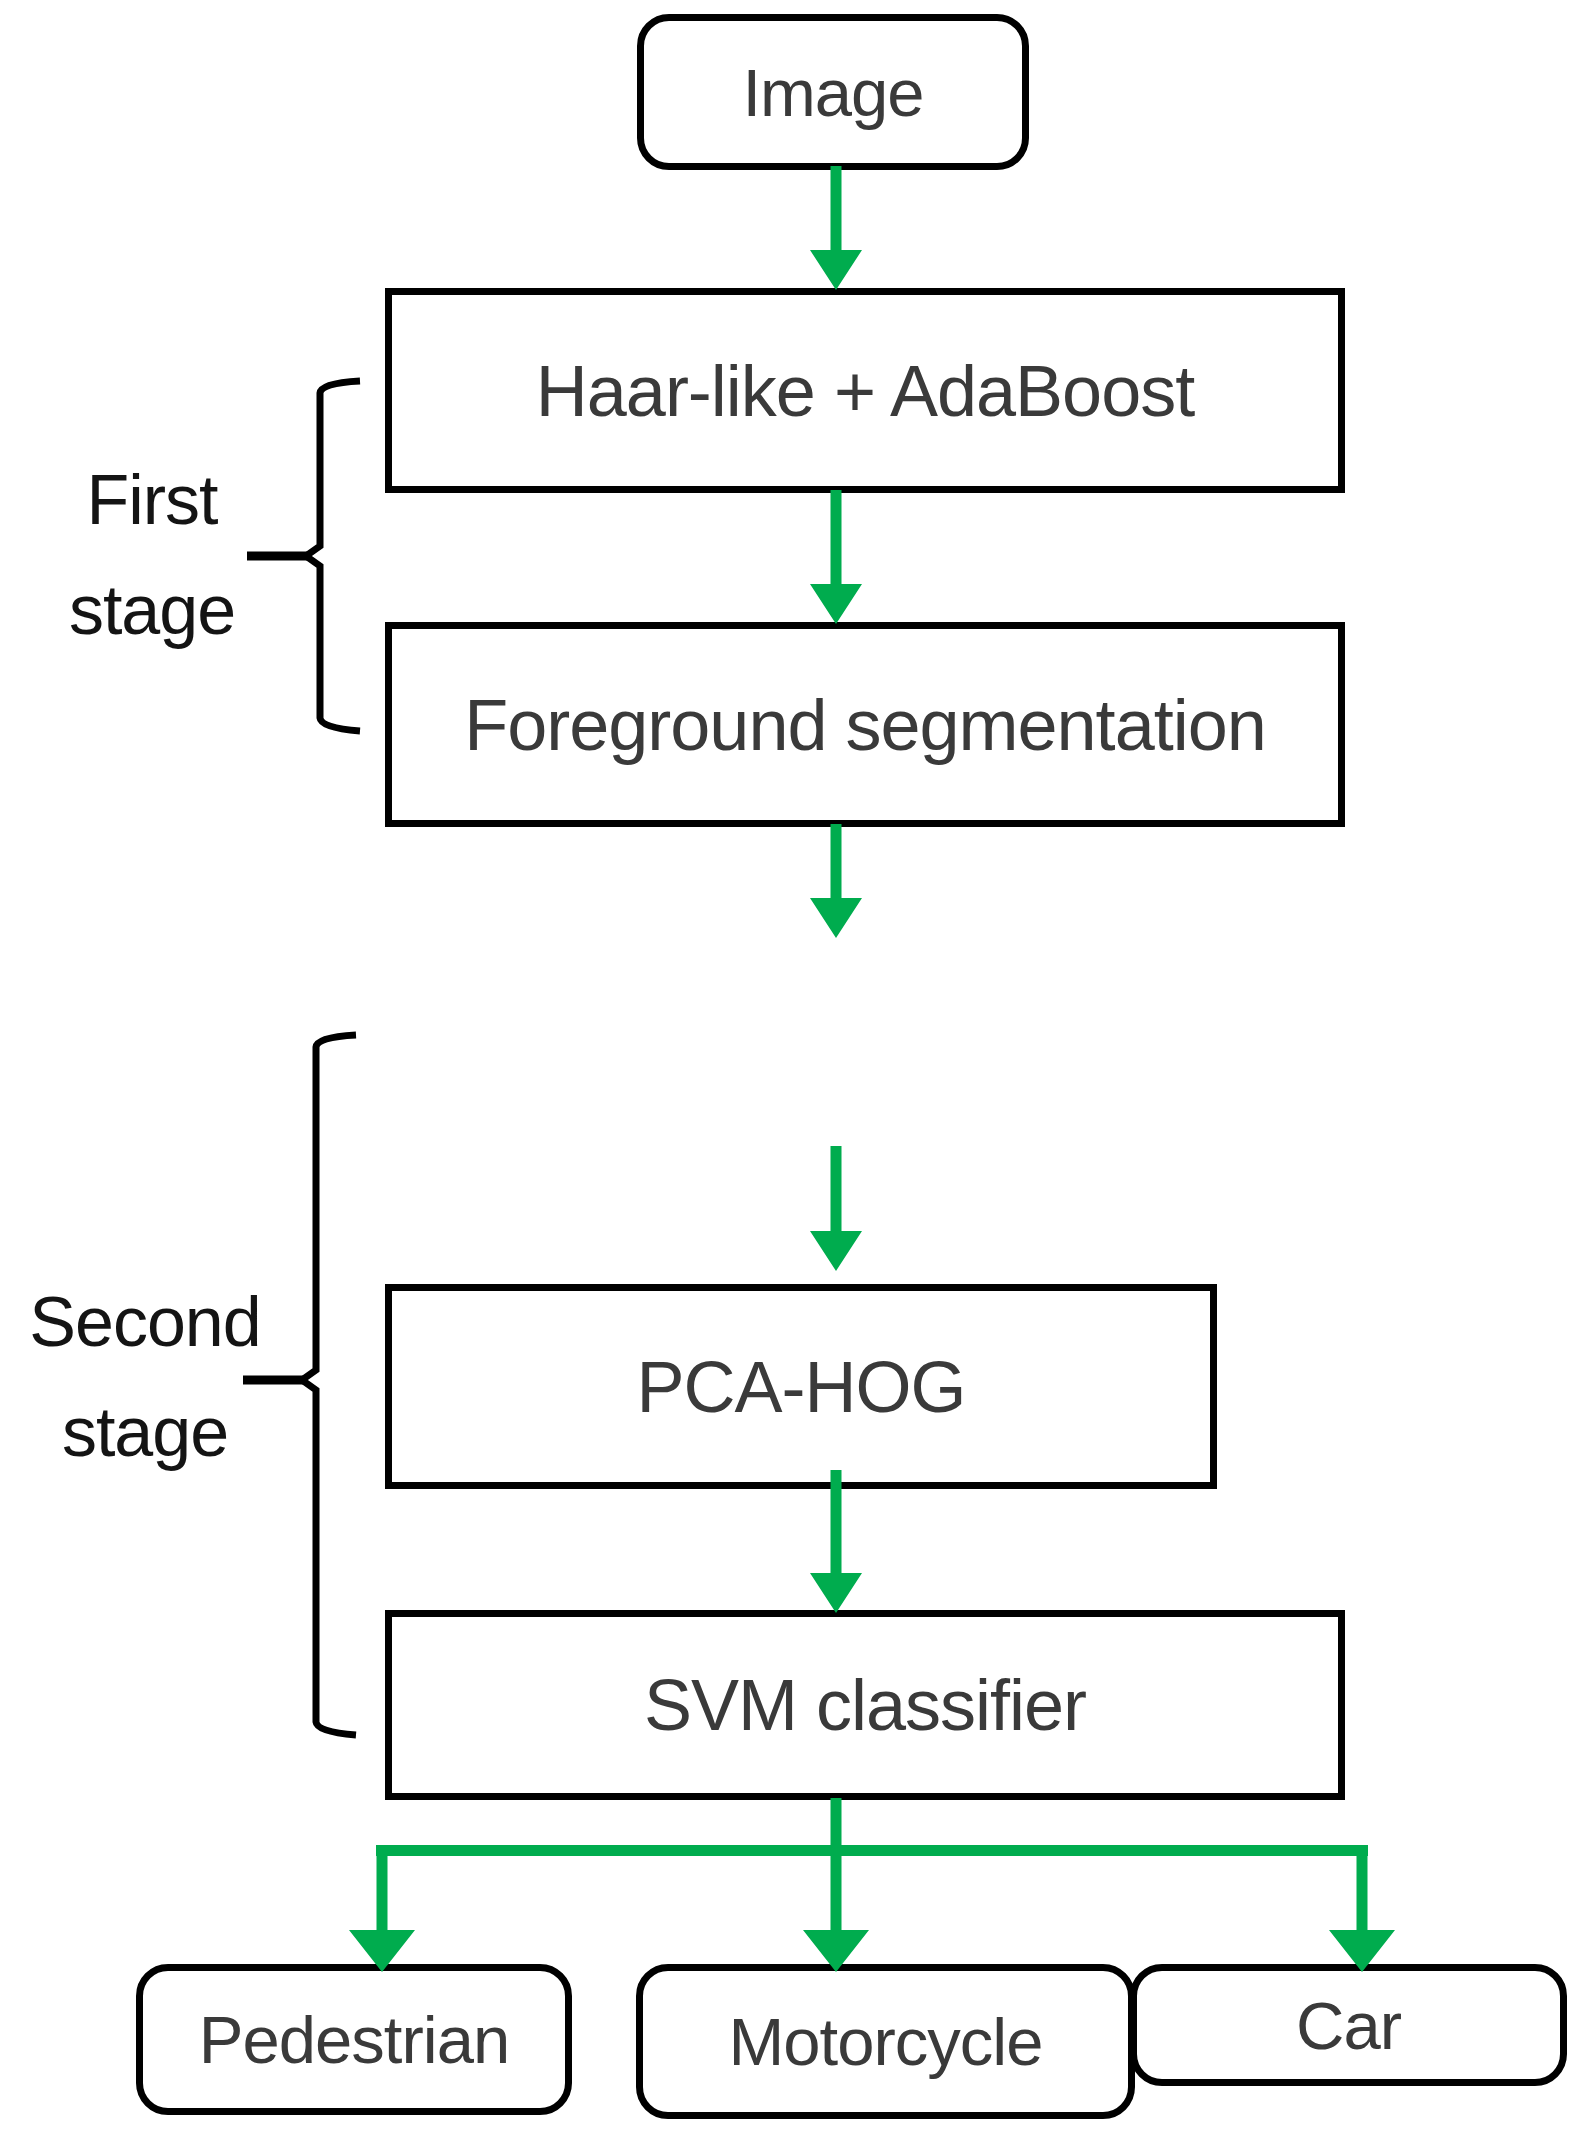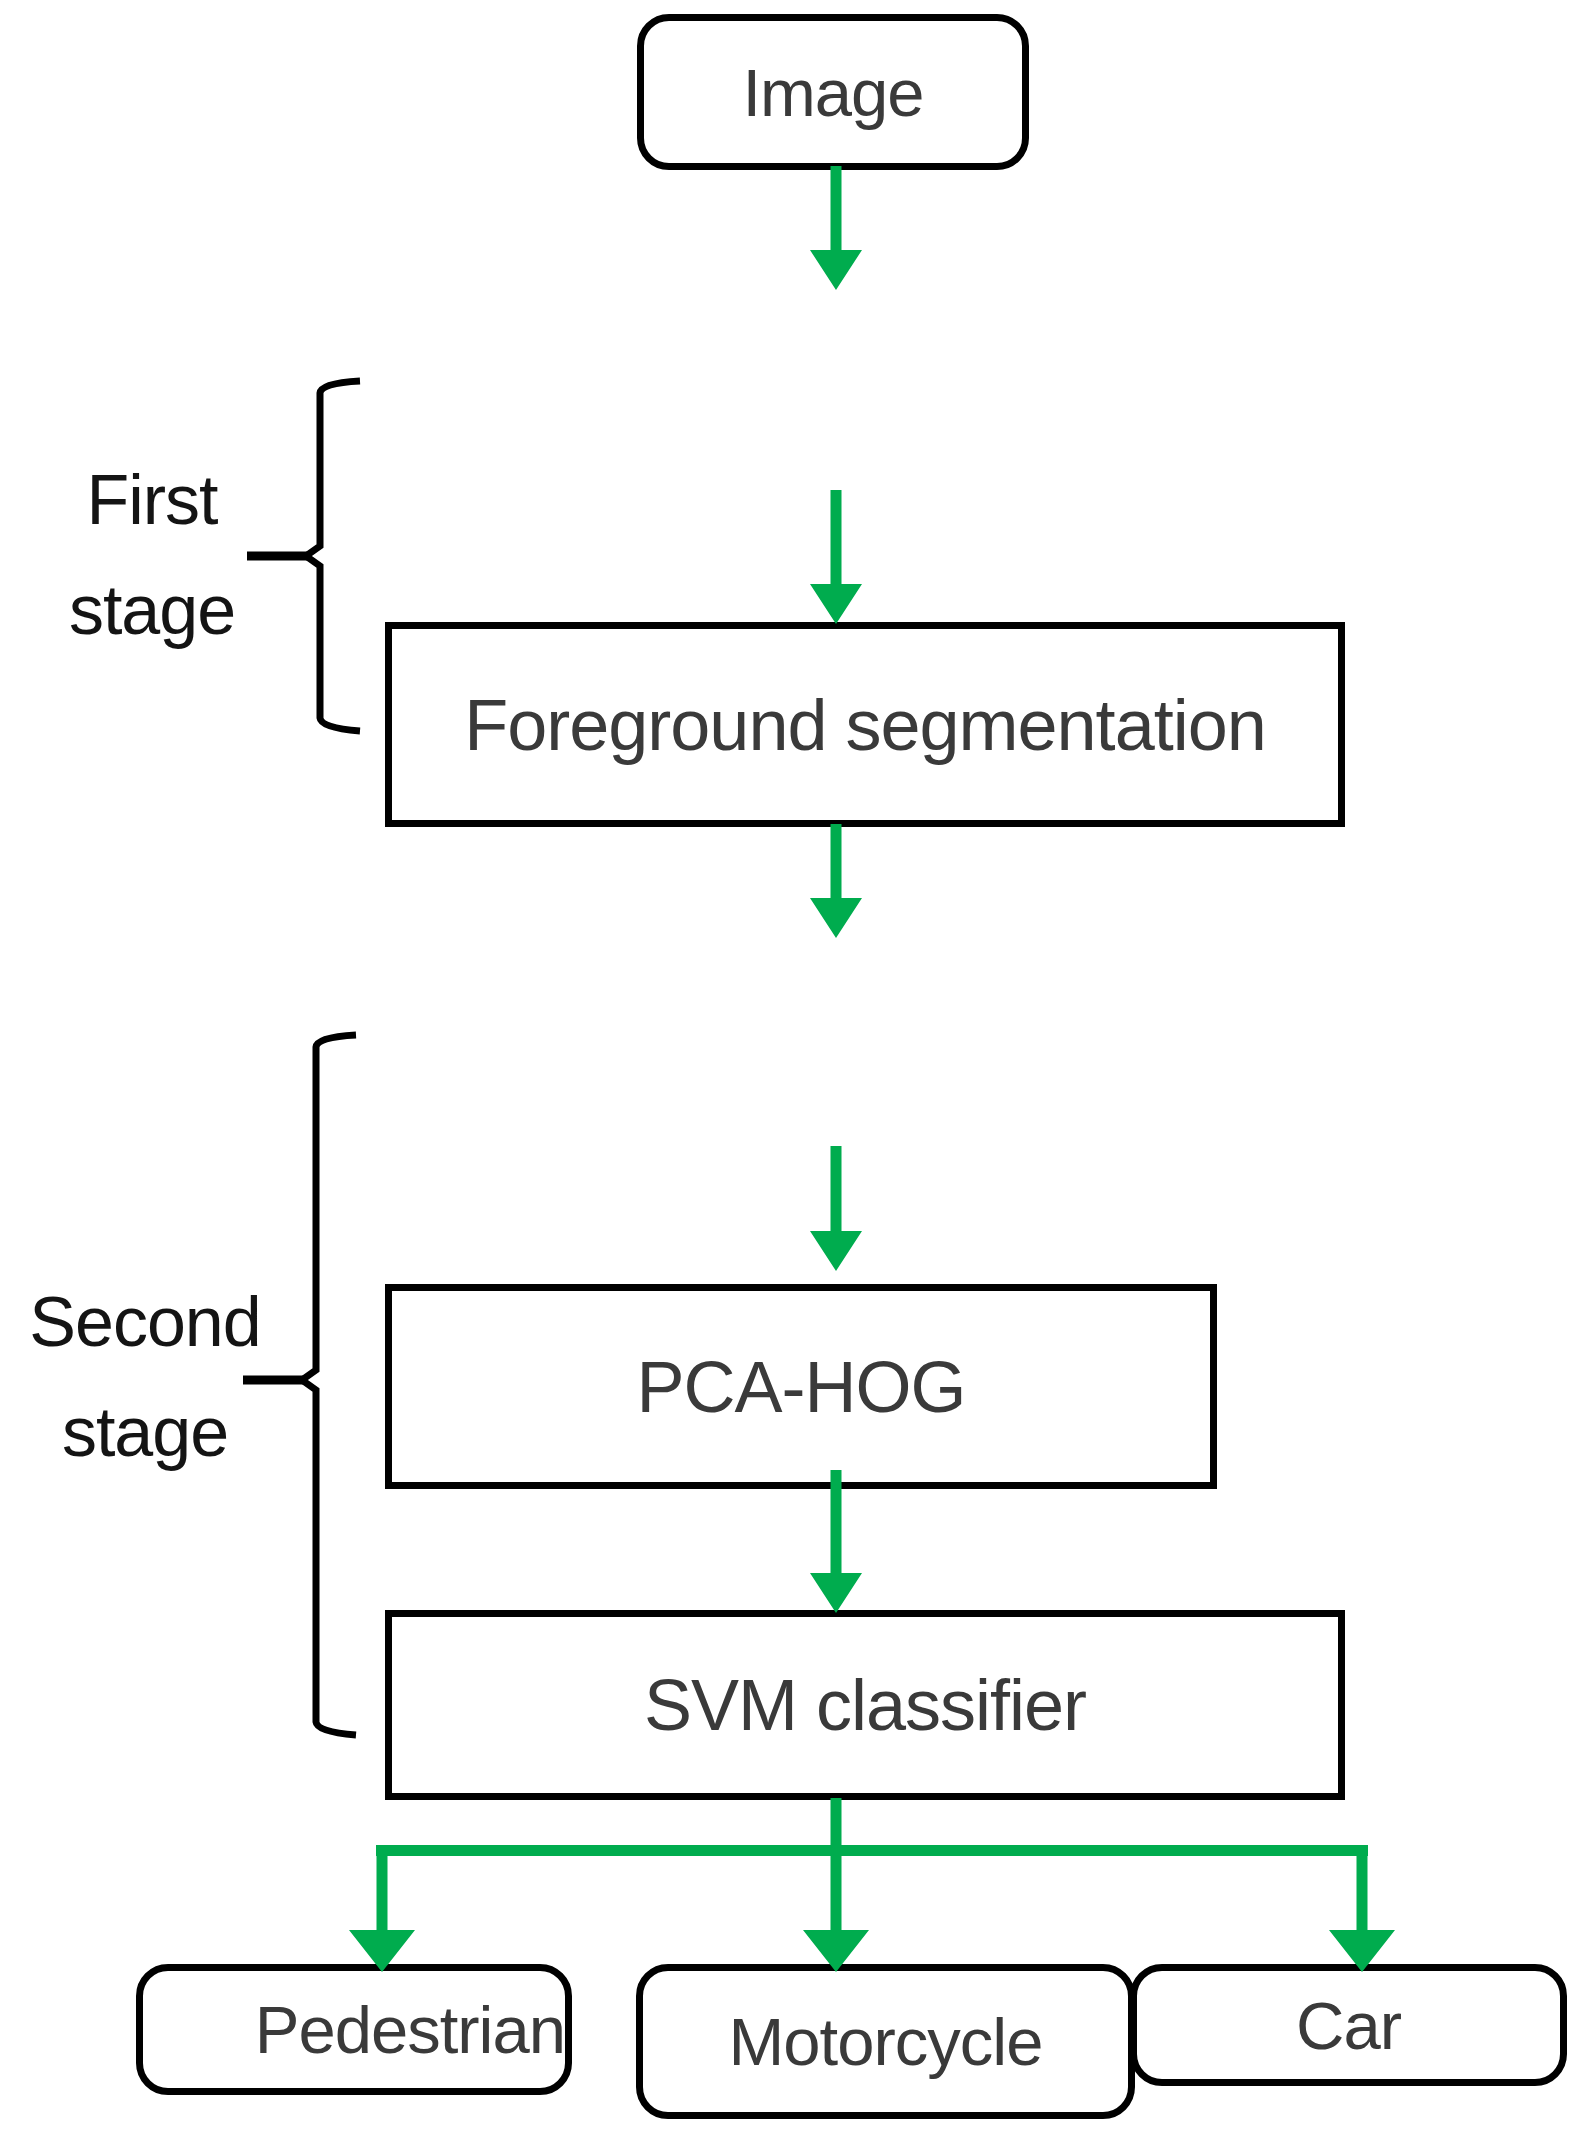--- a/index.html
+++ b/index.html
@@ -73,35 +73,38 @@
 </style>
 </head>
 <body>
 
 <div class="canvas">
 
   <div class="box rounded terminal" style="left:637px; top:14px; width:392px; height:156px;">
     <span class="lbl">Image</span>
   </div>
 
+  <div class="box step" style="left:385px; top:288px; width:960px; height:205px;">
+    <span class="lbl">Haar-like + AdaBoost</span>
+  </div>
 
   <div class="box step" style="left:385px; top:622px; width:960px; height:205px;">
     <span class="lbl">Foreground segmentation</span>
   </div>
 
 
   <div class="box step" style="left:385px; top:1284px; width:832px; height:205px;">
     <span class="lbl">PCA-HOG</span>
   </div>
 
   <div class="box step" style="left:385px; top:1610px; width:960px; height:190px;">
     <span class="lbl">SVM classifier</span>
   </div>
 
-  <div class="box rounded terminal" style="left:136px; top:1964px; width:436px; height:131px;justify-content:flex-end;">
+  <div class="box rounded terminal" style="left:136px; top:1964px; width:436px; height:151px;">
     <span class="lbl">Pedestrian</span>
   </div>
 
   <div class="box rounded terminal" style="left:636px; top:1964px; width:499px; height:155px;">
     <span class="lbl">Motorcycle</span>
   </div>
 
   <div class="box rounded terminal" style="left:1130px; top:1964px; width:437px; height:122px;">
     <span class="lbl">Car</span>
   </div>

